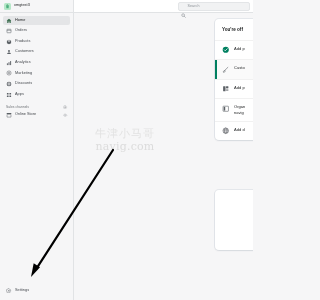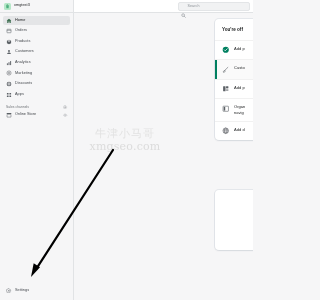--- a/index.html
+++ b/index.html
@@ -492,21 +492,21 @@
         </span>
         <span class="task-text">Add d</span>
       </div>
     </div>
 
     <div class="card" id="secondary-card"></div>
   </div>
 
   <div class="watermark">
     <div class="wm-cn">牛津小马哥</div>
-    <div class="wm-en">xmgseo.com</div>
+    <div class="wm-en">navig.com</div>
   </div>
 
   <svg class="arrow-layer" viewBox="0 0 253 300">
     <line id="arrow-line" x1="113" y1="150" x2="36.42428178549576" y2="268.59897821026874" stroke="#000000" stroke-width="2.2" stroke-linecap="round"></line>
     <polygon id="arrow-head" points="31,277 33.683034990484245,263.2580451448916 40.017405419941596,267.3479536111554" fill="#000000"></polygon>
   </svg>
 
 </div>
 
 </body></html>

